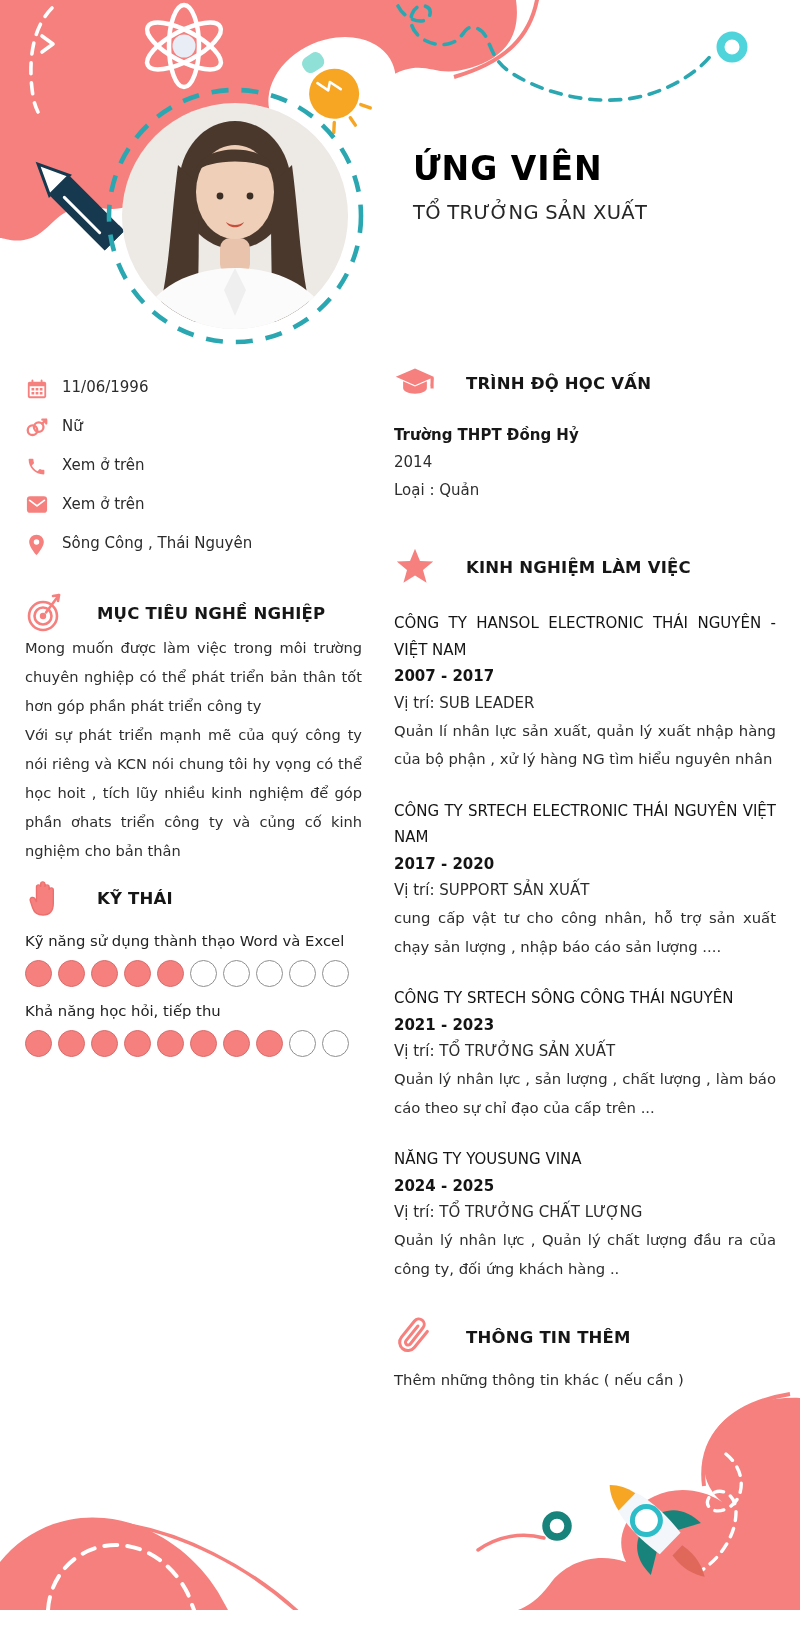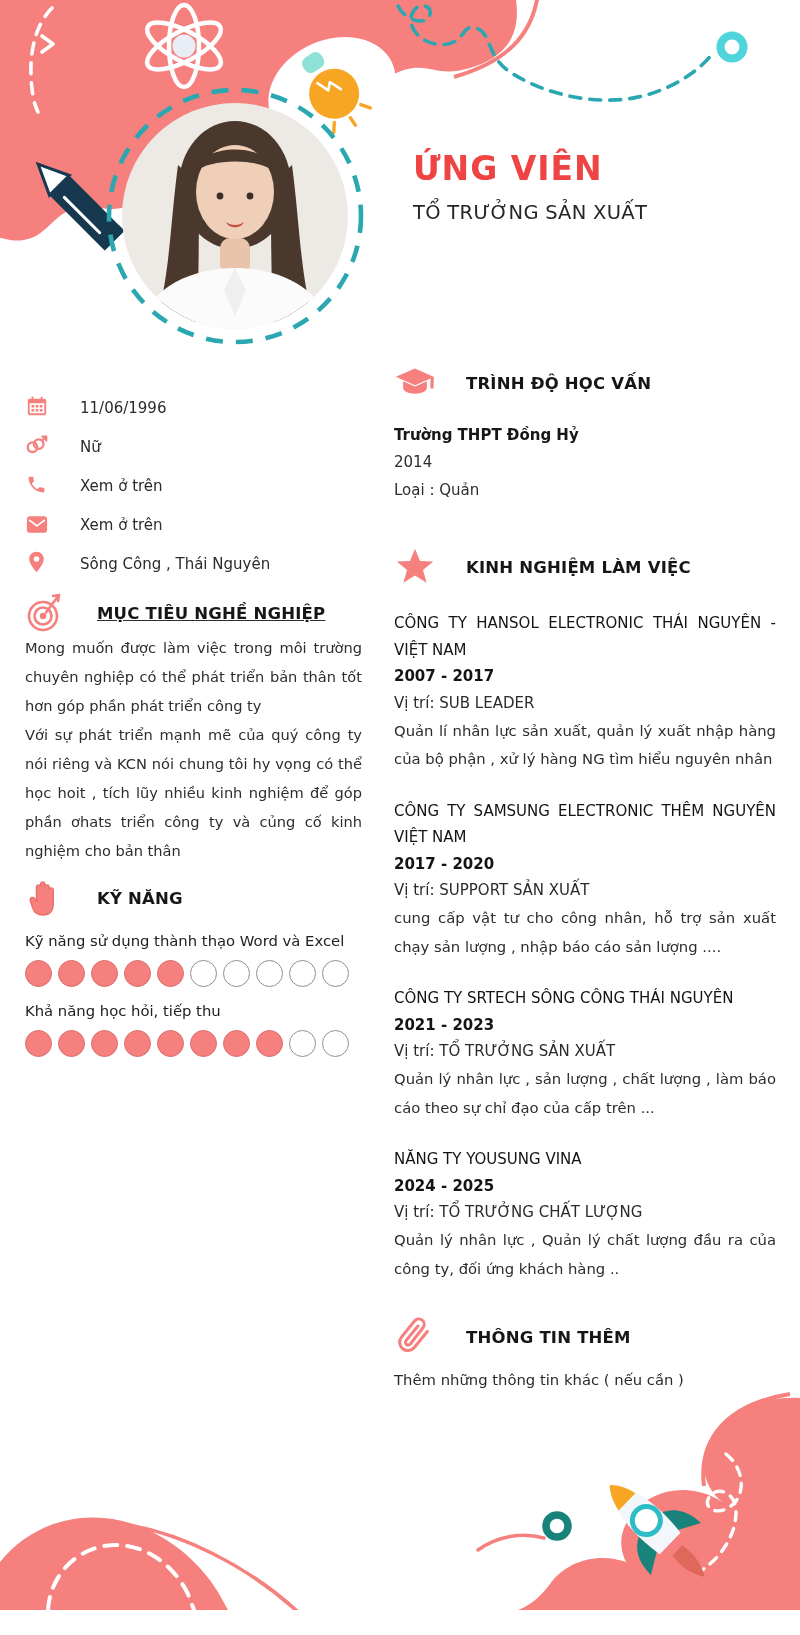--- a/index.html
+++ b/index.html
@@ -4,35 +4,35 @@
 <style>
   * { margin:0; padding:0; box-sizing:border-box; }
   html,body { background:#fff; }
   body { font-family:"DejaVu Sans", sans-serif; }
   .page { position:relative; width:800px; height:1635px; background:#fff; overflow:hidden; margin:0 auto; }
   .header-art, .footer-art { position:absolute; left:0; display:block; }
   .header-art { top:0; }
   .footer-art { top:1378px; }
 
   .name-block { position:absolute; left:413px; top:150px; width:370px; }
-  .name-block h1 { font-size:33px; font-weight:bold; color:#ef4444; letter-spacing:1px; line-height:1.15; }
+  .name-block h1 { font-size:33px; font-weight:bold; color:#000000; letter-spacing:1px; line-height:1.15; }
   .job-title { margin-top:13px; font-size:19.5px; color:#262626; letter-spacing:.3px; }
 
   .left-col  { position:absolute; left:25px;  top:378px; width:337px; color:#2c2c2c; }
   .right-col { position:absolute; left:394px; top:366px; width:382px; color:#2c2c2c; }
 
-  .contact-row { display:flex; align-items:flex-end; gap:32px; height:39px; }
+  .contact-row { display:flex; align-items:flex-start; gap:14px; height:39px; }
   .contact-row .ci { width:23px; display:flex; justify-content:center; flex:0 0 23px; }
   .contact-row span { font-size:15px; color:#2b2b2b; }
 
   .section-head { display:flex; align-items:center; gap:30px; }
   .section-head .si { width:42px; flex:0 0 42px; display:flex; justify-content:center; }
   .section-head h2 { font-size:16.5px; font-weight:bold; color:#161616; letter-spacing:.2px; }
 
-  .objective-head { margin-top:20px;text-decoration:underline; }
+  .objective-head { margin-top:20px; }
   .objective-text { font-size:14.6px; line-height:29px; text-align:justify; white-space:pre-line; color:#2d2d2d; }
 
   .skills-head { margin-top:14px; }
   .skill-label { margin:15px 0 11px; font-size:14.8px; color:#222; }
   .dots { display:flex; gap:6px; }
   .dot { width:27px; height:27px; border-radius:50%; background:#fff; border:1.6px solid #8f8f8f; }
   .dot.filled { background:#F5807E; border-color:#d96c6c; }
 
   .edu-block { margin-top:22px; }
   .edu-school { font-size:15px; font-weight:bold; color:#171717; line-height:27px; }
@@ -191,21 +191,21 @@
     </div>
     <p class="objective-text">Mong muốn được làm việc trong môi trường chuyên nghiệp có thể phát triển bản thân tốt hơn góp phần phát triển công ty
 Với sự phát triển mạnh mẽ của quý công ty nói riêng và KCN nói chung tôi hy vọng có thể học hoit , tích lũy nhiều kinh nghiệm để góp phần ơhats triển công ty và củng cố kinh nghiệm cho bản thân</p>
 
     <div class="section-head skills-head">
       <span class="si">
         <svg width="36" height="38" viewBox="0 0 36 38">
           <path fill="#F5807E" stroke="#ED6F6D" stroke-width="1.4" d="M15,36 C9.5,36 6.2,33.6 4.7,29 L2.3,21.8 C1.8,20.3 2.5,18.9 3.9,18.5 C5.2,18.1 6.5,18.8 7.1,20.1 L8.5,23 V8 a2.1,2.1 0 014.2,0 V5 a2.1,2.1 0 014.2,0 V8 a2.1,2.1 0 014.2,0 V11 a2.1,2.1 0 014.2,0 V24 C25.3,31.4 21.8,36 15,36 Z"></path>
         </svg>
       </span>
-      <h2>KỸ NĂNG</h2>
+      <h2>KỸ THÁI</h2>
     </div>
 
     <div>
       <div class="skill-label">Kỹ năng sử dụng thành thạo Word và Excel</div>
       <div class="dots">
           <span class="dot filled"></span>
           <span class="dot filled"></span>
           <span class="dot filled"></span>
           <span class="dot filled"></span>
           <span class="dot filled"></span>
@@ -260,21 +260,21 @@
       <h2>KINH NGHIỆM LÀM VIỆC</h2>
     </div>
 
     <div class="job">
       <div class="job-company">CÔNG TY HANSOL ELECTRONIC THÁI NGUYÊN - VIỆT NAM</div>
       <div class="job-period">2007 - 2017</div>
       <div class="job-position">Vị trí: SUB LEADER</div>
       <div class="job-desc">Quản lí nhân lực sản xuất, quản lý xuất nhập hàng của bộ phận , xử lý hàng NG tìm hiểu nguyên nhân</div>
     </div>
     <div class="job">
-      <div class="job-company">CÔNG TY SAMSUNG ELECTRONIC THÊM NGUYÊN VIỆT NAM</div>
+      <div class="job-company">CÔNG TY SRTECH ELECTRONIC THÁI NGUYÊN VIỆT NAM</div>
       <div class="job-period">2017 - 2020</div>
       <div class="job-position">Vị trí: SUPPORT SẢN XUẤT</div>
       <div class="job-desc">cung cấp vật tư cho công nhân, hỗ trợ sản xuất chạy sản lượng , nhập báo cáo sản lượng ....</div>
     </div>
     <div class="job">
       <div class="job-company">CÔNG TY SRTECH SÔNG CÔNG THÁI NGUYÊN</div>
       <div class="job-period">2021 - 2023</div>
       <div class="job-position">Vị trí: TỔ TRƯỞNG SẢN XUẤT</div>
       <div class="job-desc">Quản lý nhân lực , sản lượng , chất lượng , làm báo cáo theo sự chỉ đạo của cấp trên ...</div>
     </div>

